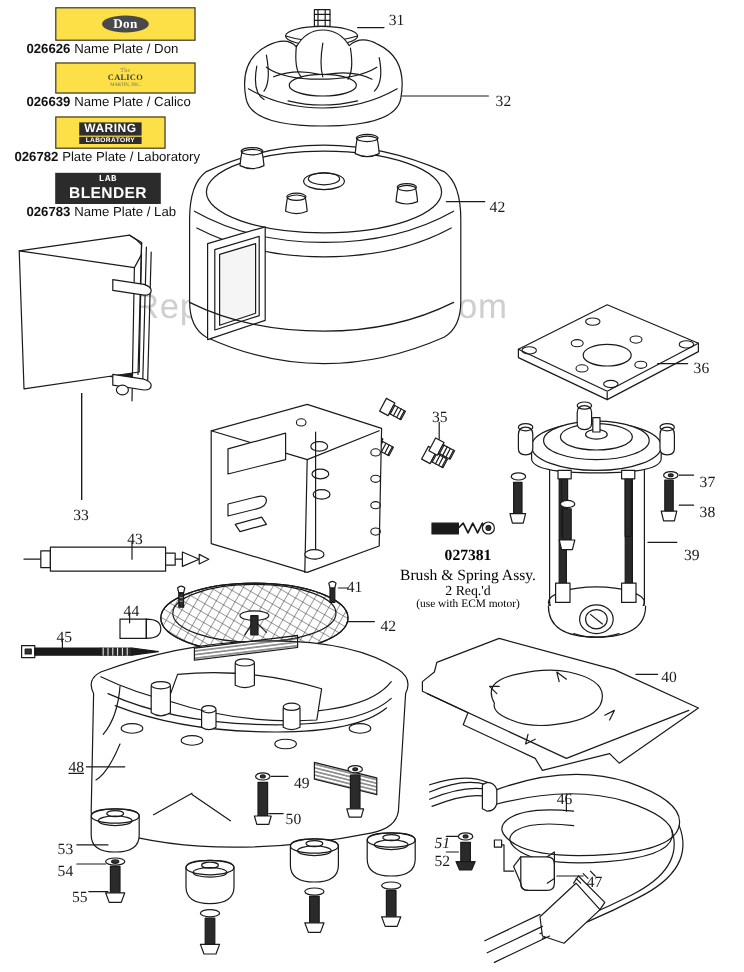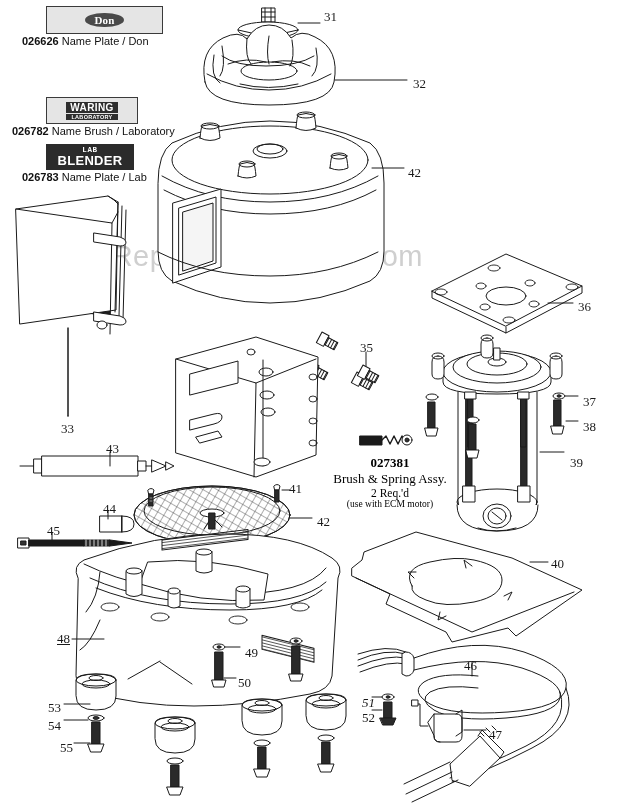--- a/index.html
+++ b/index.html
@@ -4,21 +4,21 @@
 <style>
   html,body{margin:0;padding:0;background:#ffffff;}
   body{width:620px;height:810px;overflow:hidden;
        font-family:"Liberation Serif",serif;color:#000;}
   #sheet{position:relative;width:620px;height:810px;background:#fff;}
   svg#art{position:absolute;left:0;top:0;width:620px;height:810px;}
 
   .callout{position:absolute;font-family:"Liberation Serif",serif;
            font-size:13px;color:#1a1a1a;white-space:nowrap;}
   .np-row{position:absolute;}
-  .np-box{border:1px solid #3a3a3a;background:#e5e5e5;
+  .np-box{border:1px solid #3a3a3a;background:#fde047;
           display:flex;align-items:center;justify-content:center;}
   .np-cap{font-family:Liberation Sans, sans-serif;font-size:11px;
           color:#111;white-space:nowrap;margin-top:1px;}
   .np-cap b{font-weight:bold;}
   .logo-don{background:#4a4a4a;color:#fff;border-radius:50%/50%;
             font-family:"Liberation Serif",serif;font-weight:bold;
             font-size:11px;padding:1px 9px;letter-spacing:.2px;}
   .logo-calico{display:flex;flex-direction:column;align-items:center;
                line-height:1;}
   .lc1{font-size:5px;color:#777;letter-spacing:.3px;}
@@ -71,31 +71,44 @@
   <div class="np-row" style="left:22px;top:6px;">
     <div class="np-box" style="width:115px;height:26px;margin-left:24px;">
       <span class="logo-don">Don</span>
     </div>
     <div class="np-cap">
       <b>026626</b>
       <span>Name Plate  / Don</span>
     </div>
   </div>
 
+  <div class="np-row" style="left:22px;top:52px;">
+    <div class="np-box" style="width:115px;height:24px;margin-left:24px;">
+      <span class="logo-calico">
+        <span class="lc1">The</span>
+        <span class="lc2">CALICO</span>
+        <span class="lc3">MARTIN, INC.</span>
+      </span>
+    </div>
+    <div class="np-cap">
+      <b>026639</b>
+      <span>Name Plate  / Calico</span>
+    </div>
+  </div>
 
   <div class="np-row" style="left:12px;top:97px;">
     <div class="np-box" style="width:90px;height:25px;margin-left:34px;">
       <span class="logo-waring">
         <span class="lw1">WARING</span>
         <span class="lw2">LABORATORY</span>
       </span>
     </div>
     <div class="np-cap">
       <b>026782</b>
-      <span>Name Brush  / Laboratory</span>
+      <span>Plate Plate  / Laboratory</span>
     </div>
   </div>
 
   <div class="np-row" style="left:22px;top:144px;">
     <div class="np-box" style="width:88px;height:26px;margin-left:24px;border:none;">
       <span class="logo-lab">
         <span class="ll1">LAB</span>
         <span class="ll2">BLENDER</span>
       </span>
     </div>

